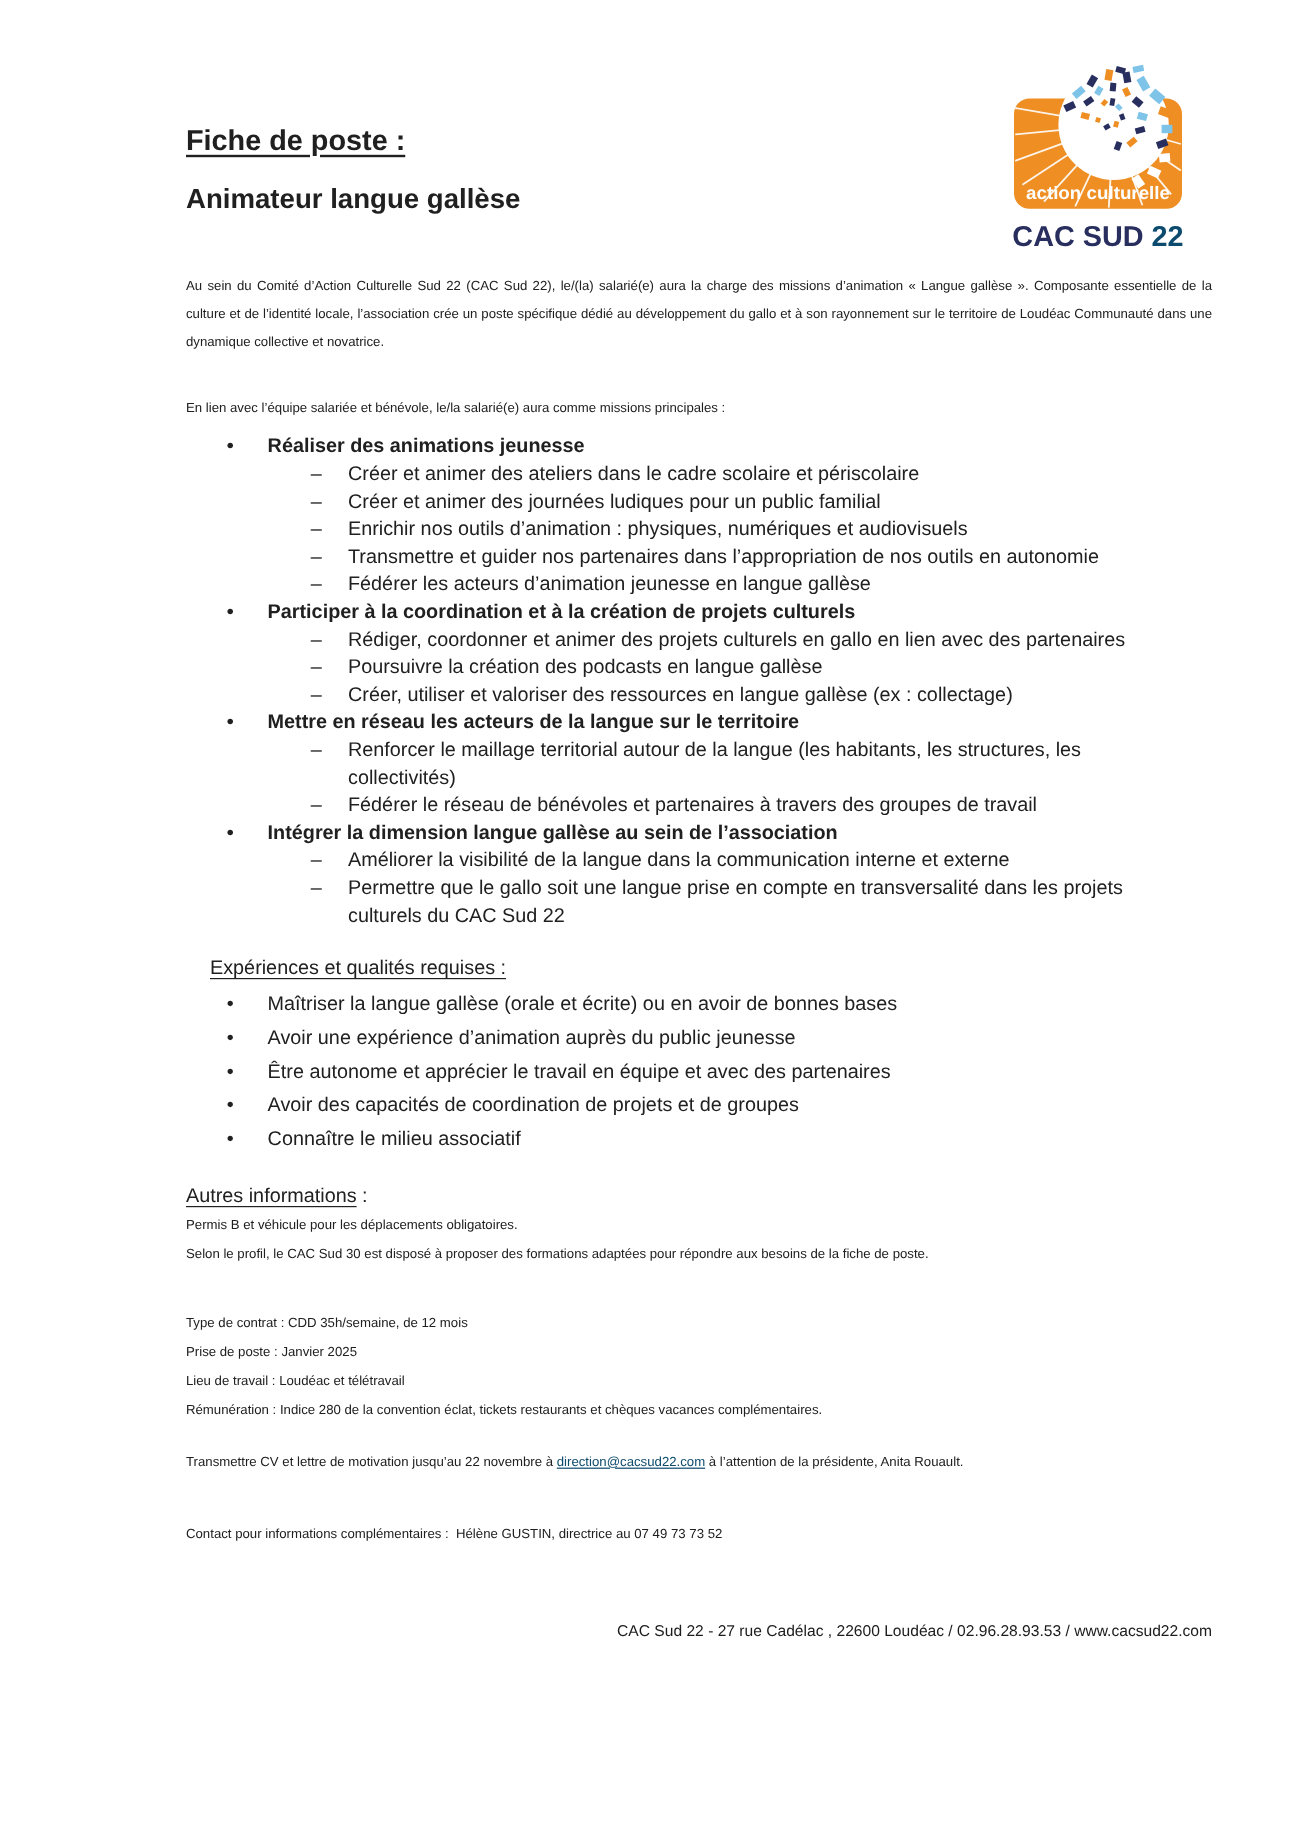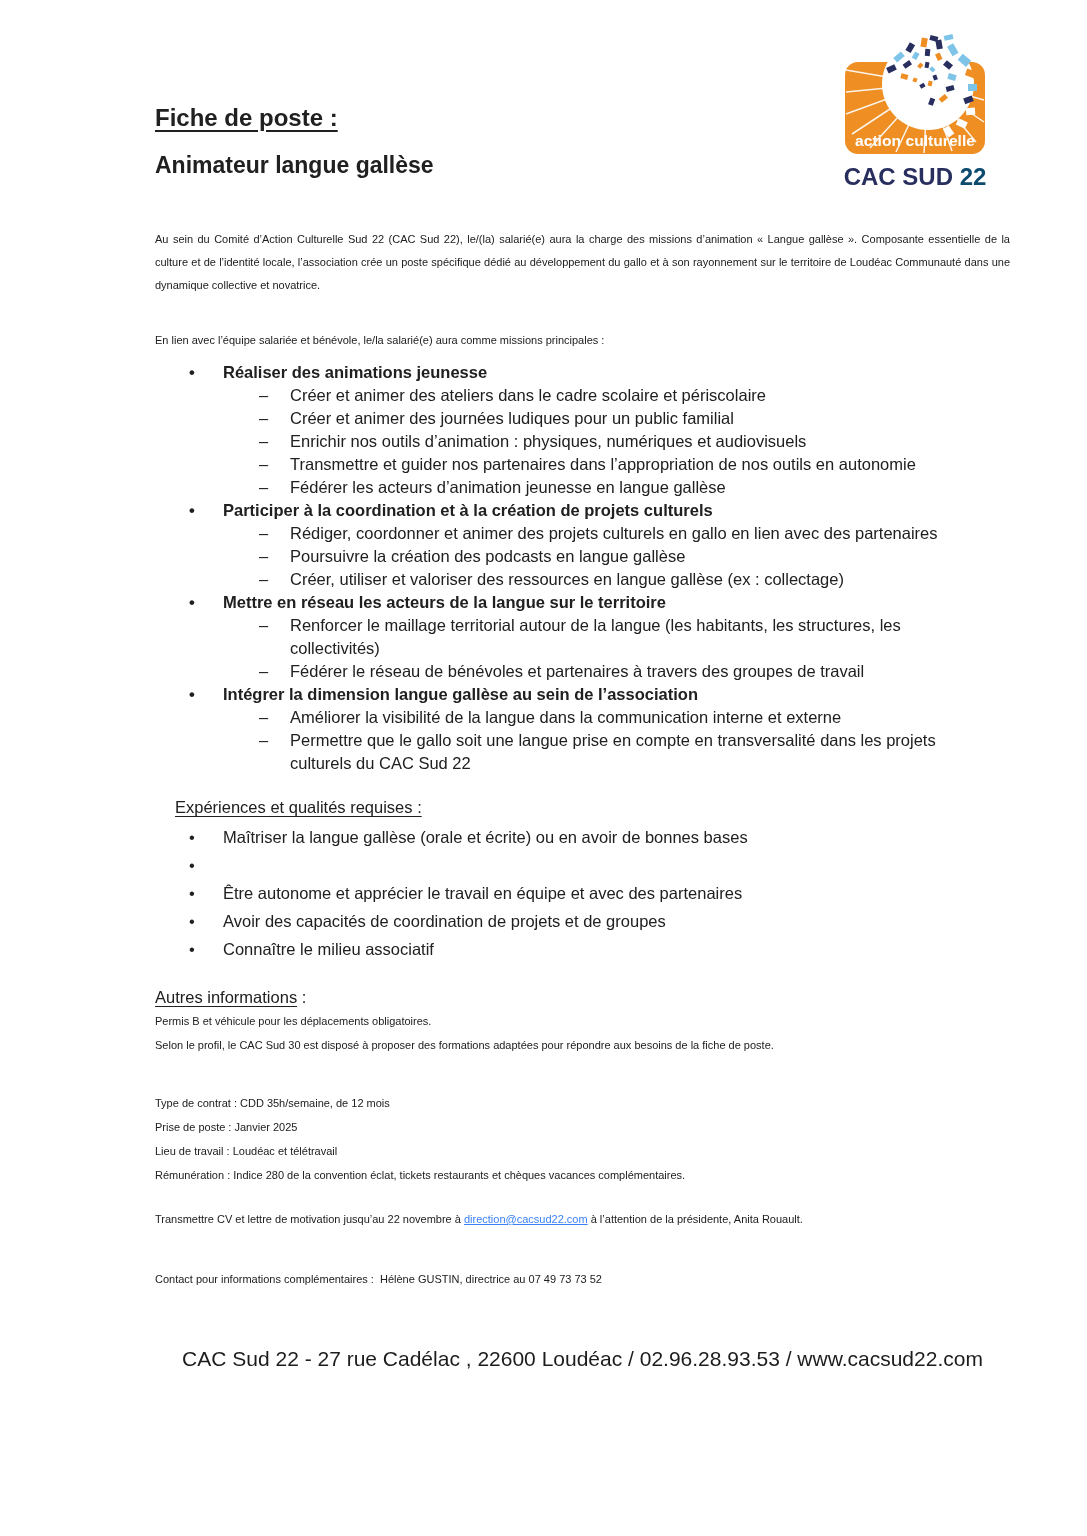--- a/index.html
+++ b/index.html
@@ -22,21 +22,21 @@
     text-align:left; text-decoration:underline;
     text-underline-offset:4px;
   }
   .subtitle {
     margin-top:18px;
     font-size:23px; font-weight:bold; line-height:28px;
     text-align:left;
   }
 
   
-  .logo { position:absolute; top:34px; right:97px; width:150px; text-align:center; }
+  .logo { position:absolute; top:54px; right:97px; width:150px; text-align:center; }
   .logo-caption {
     margin-top:2px;
     font-size:24px; font-weight:bold; letter-spacing:0px;
     line-height:26px; white-space:nowrap;
   }
 
   
   .p  { font-size:11px; line-height:24px; }
   .p1 { margin-top:49px; text-align:justify; line-height:23px; }
   .p2 { margin-top:31px; }
@@ -56,27 +56,27 @@
   .qual-list { margin-top:4px; }
   .qli { display:flex; font-size:16.5px; line-height:28px; }
   .qli .mk { flex:0 0 auto; margin-left:34px; width:34px; }
 
   
   .autres-heading { margin-top:22px; font-size:16.5px; line-height:24px; }
   .autres-heading .und { text-decoration:underline; text-underline-offset:3px; }
 
   .contract { margin-top:34px; }
   .application { margin-top:20px; }
-  .application a { color:#3b82f6; text-decoration:underline; cursor:pointer; }
+  .application a { color:#0c4a6e; text-decoration:underline; cursor:pointer; }
   .keep-space { white-space:pre-wrap;margin-top:36px; }
 
   .footer {
     margin-top:56px;
-    font-size:21px; line-height:24px;
-    text-align:center; color:#1c1c1c;
+    font-size:13px; line-height:24px;
+    text-align:right; color:#1c1c1c;
   }
 </style>
 </head>
 <body>
 
 <div class="page">
 
   <div class="logo">
     <svg width="150" height="124" viewBox="0 0 150 124">
       <rect x="5" y="28" width="140" height="92" rx="13" fill="#EE8E23"></rect>
@@ -217,20 +217,21 @@
     <div class="qual-heading">
       <span class="und">Expériences et qualités requises :</span>
     </div>
     <div class="qual-list">
       <div class="qli">
         <span class="mk">•</span>
         <span class="txt">Maîtriser la langue gallèse (orale et écrite) ou en avoir de bonnes bases</span>
       </div>
       <div class="qli">
         <span class="mk">•</span>
+        <span class="txt">Avoir une expérience d’animation auprès du public jeunesse</span>
       </div>
       <div class="qli">
         <span class="mk">•</span>
         <span class="txt">Être autonome et apprécier le travail en équipe et avec des partenaires</span>
       </div>
       <div class="qli">
         <span class="mk">•</span>
         <span class="txt">Avoir des capacités de coordination de projets et de groupes</span>
       </div>
       <div class="qli">

